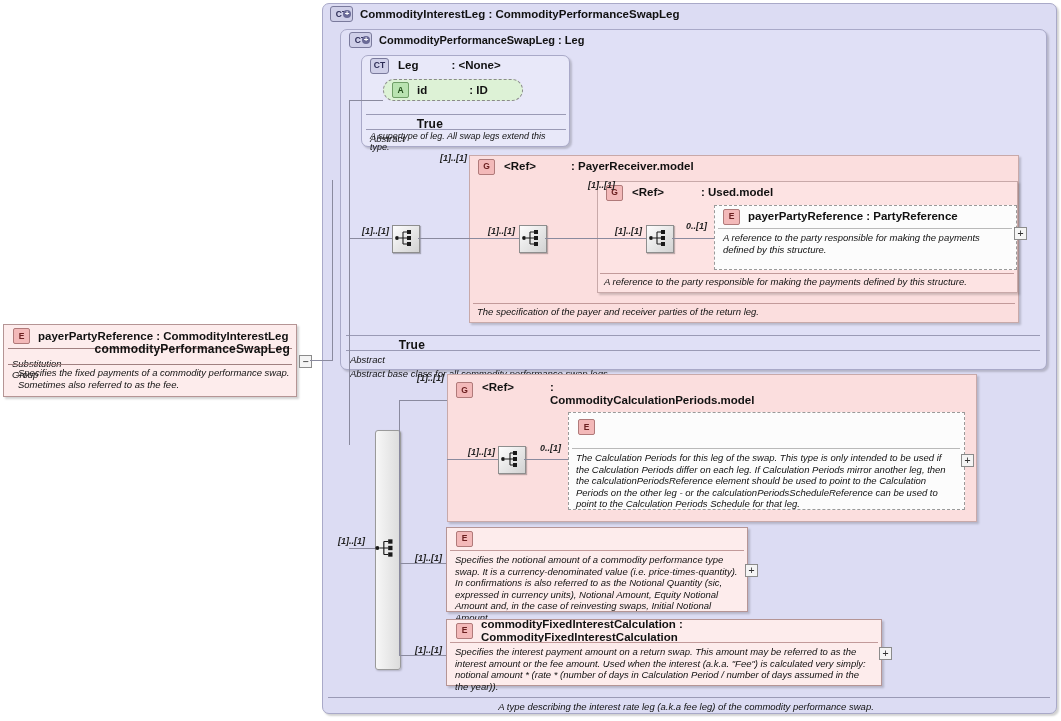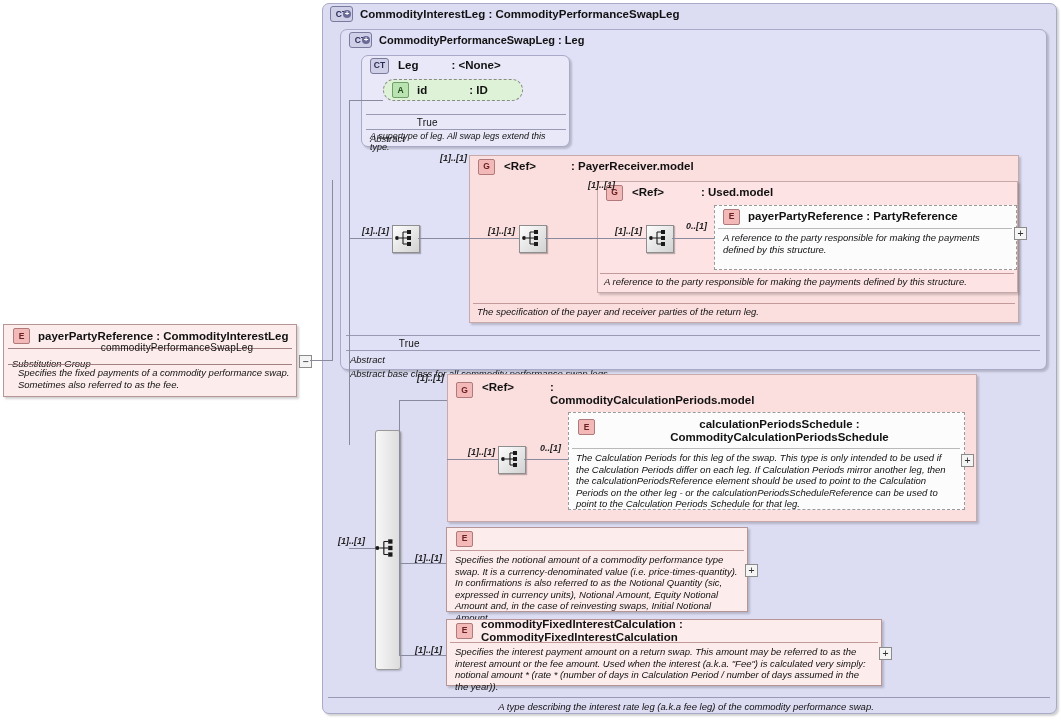--- a/index.html
+++ b/index.html
@@ -32,21 +32,21 @@
   .chip.ctonly{width:17px;}
   .chip.g{background:#f3b9b9;border-color:#b07a7a;color:#6b2020;width:15px;height:14px;border-radius:2px;}
   .chip.e{background:#f3b9b9;border-color:#b07a7a;color:#6b2020;width:15px;height:14px;border-radius:2px;}
   .chip.a{background:#b9e3b0;border-color:#6f9e66;color:#204b18;width:15px;height:14px;border-radius:2px;}
 
   
   .hr{border-top:1px solid #9a9ab5;}
   .hr-pink{border-top:1px solid #c29a9a;}
   .proprow{display:flex;gap:14px;padding:2px 6px 2px 6px;font-size:9.5px;}
   .prop-k{font-style:italic;color:#111;margin-top:16px;}
-  .prop-v{font-weight:normal;font-size:10px;color:#111;letter-spacing:.2px;}
+  .prop-v{font-weight:bold;font-size:12px;color:#111;letter-spacing:.2px;}
   .desc{font-style:italic;font-size:9.5px;color:#111;padding:2px 6px;line-height:11.5px;}
   .desc.tight{line-height:11px;}
 
   
   .ln{position:absolute;background:#8a8a9e;}
   .lnh{height:1px;}
   .lnv{width:1px;}
   .mult{position:absolute;font-size:9px;font-style:italic;font-weight:bold;color:#222;white-space:nowrap;}
 
   
@@ -173,21 +173,20 @@
   <span class="title-txt">&lt;Ref&gt;</span>
   <span class="title-txt" style="margin-left:27px;width:166px;display:inline-block;text-align:left;">: CommodityCalculationPeriods.model</span>
 </div>
 
 <div class="abs elbox dashed" style="left:568px;top:412px;width:397px;height:98px;background:#fcfcfc;"></div>
 
 <div class="abs titlerow" style="left:572px;top:415px;width:390px;height:30px;gap:8px;align-items:flex-start;">
   <span class="chip e" style="margin-top:1px;">
     <span>E</span>
   </span>
-  <span class="title-txt" style="width:355px;display:inline-block;text-align:center;line-height:13px;">calculationPeriodsSchedule : CommodityCalculationPeriodsSchedule</span>
 </div>
 <div class="abs hr" style="left:572px;top:448px;width:388px;border-color:#b9b9b9;"></div>
 <div class="abs desc" style="left:570px;top:450px;width:392px;">The Calculation Periods for this leg of the swap. This type is only intended to be used if the Calculation Periods differ on each leg. If Calculation Periods mirror another leg, then the calculationPeriodsReference element should be used to point to the Calculation Periods on the other leg - or the calculationPeriodsScheduleReference can be used to point to the Calculation Periods Schedule for that leg.</div>
 <div class="tog" style="left:961px;top:454px;">+</div>
 
 <div class="abs elbox shadow" style="left:446px;top:527px;width:302px;height:85px;background:#fdecec;"></div>
 <div class="abs titlerow" style="left:450px;top:530px;width:296px;height:17px;gap:8px;">
   <span class="chip e">
     <span>E</span>
   </span>

